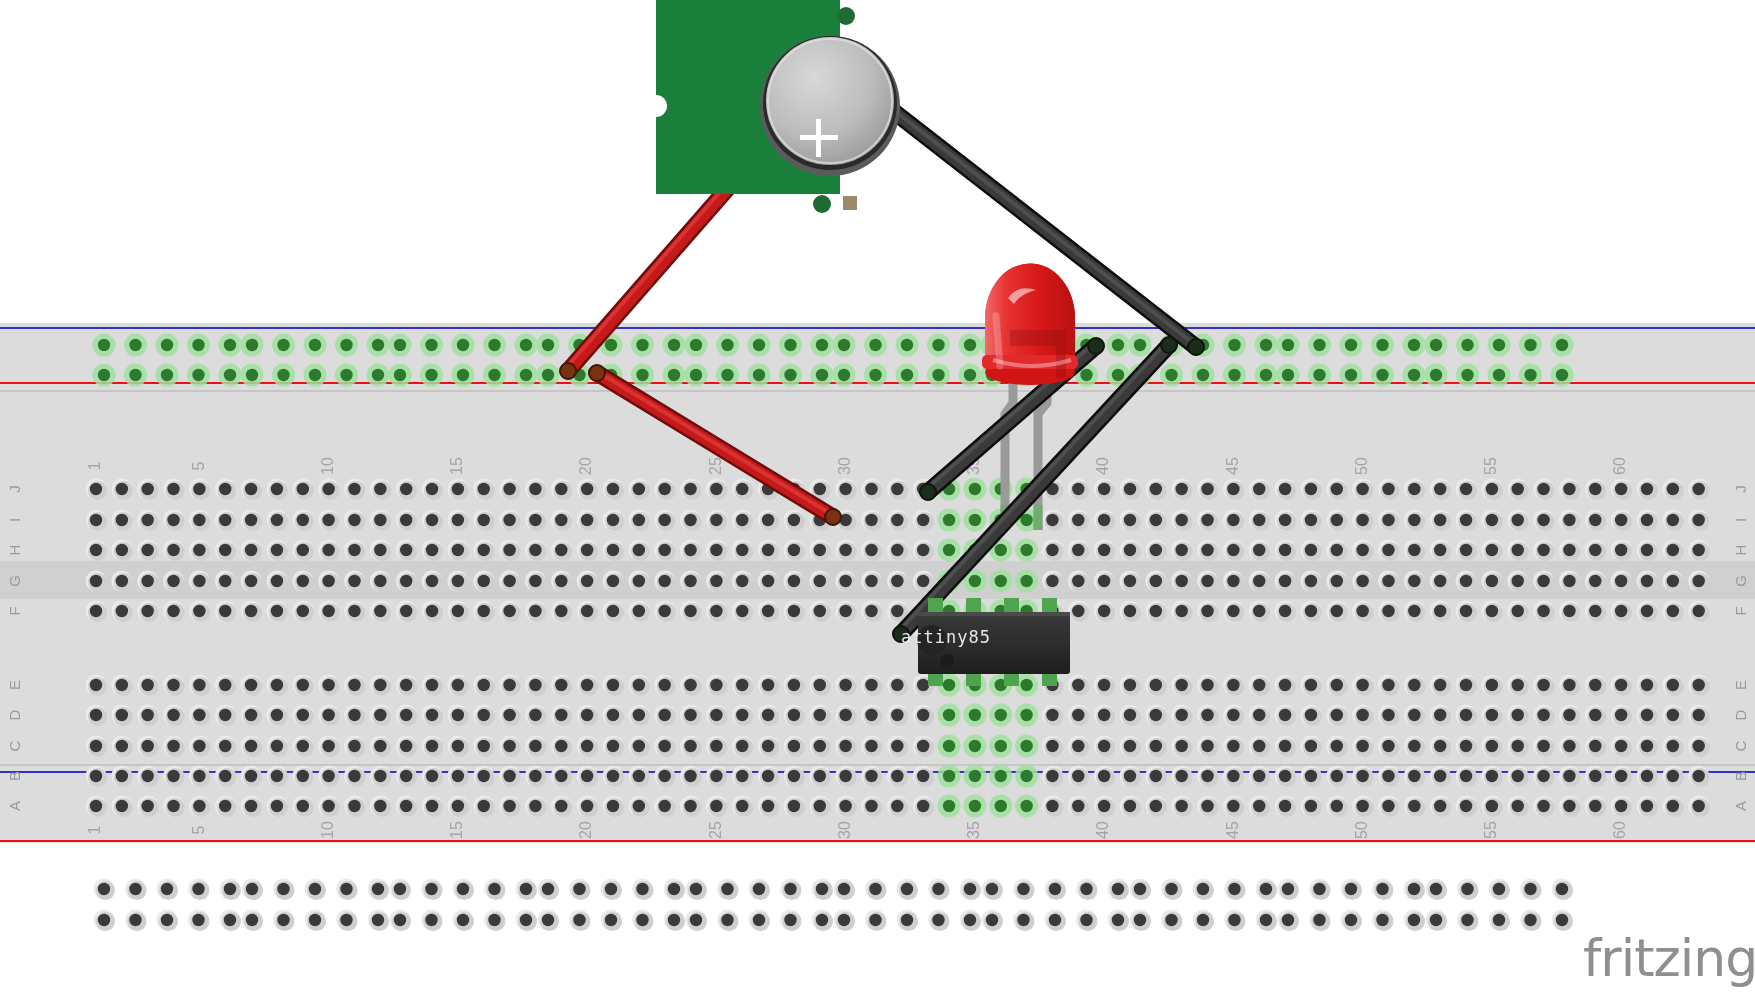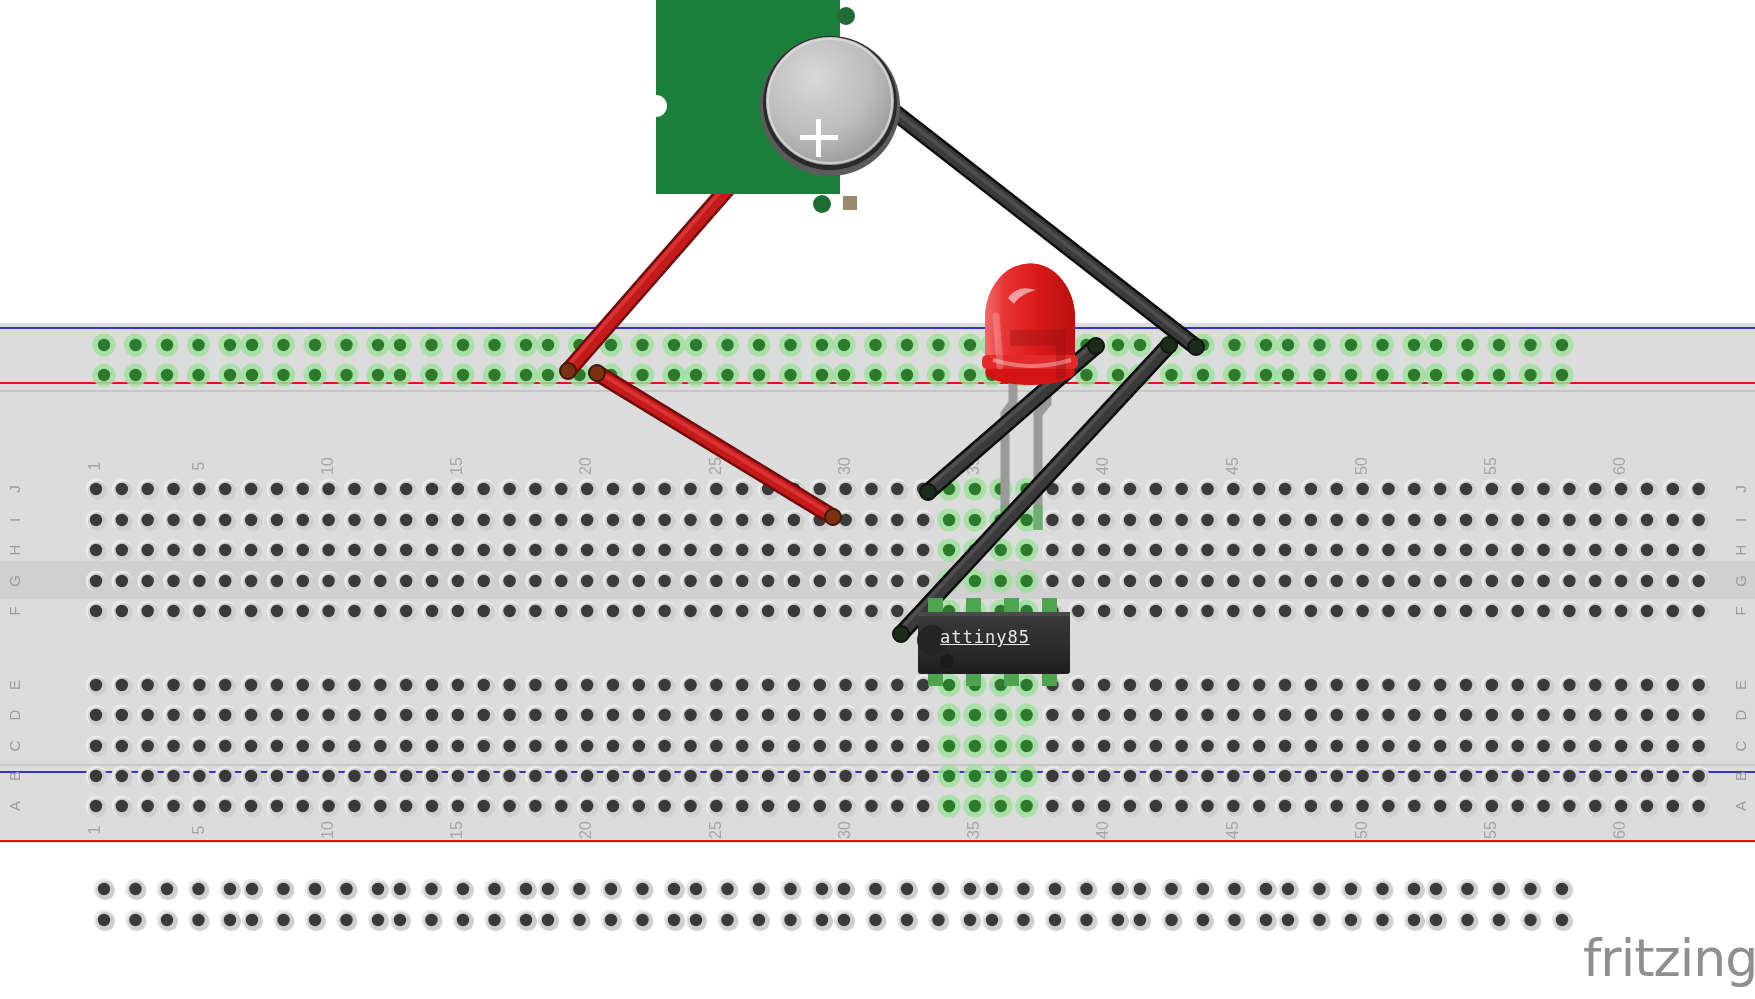--- a/index.html
+++ b/index.html
@@ -4238,16 +4238,16 @@
       </g>
 
       <rect x="918" y="612" width="152" height="62" rx="3" fill="url(#chipgrad)"></rect>
       <rect x="918" y="612" width="152" height="4" fill="#4a4a4a"></rect>
       <circle cx="932" cy="640" r="15" fill="#242424"></circle>
       <circle cx="947" cy="661" r="7" fill="#1b1b1b"></circle>
     </g>
 
   </svg>
 
-  <div class="chip-label" style="left:940px; top:627px;text-decoration:underline;">attiny85</div>
+  <div class="chip-label" style="left:901px; top:627px;">attiny85</div>
 
   <div class="fritz-logo">fritzing</div>
 </div>
 
 </body></html>

